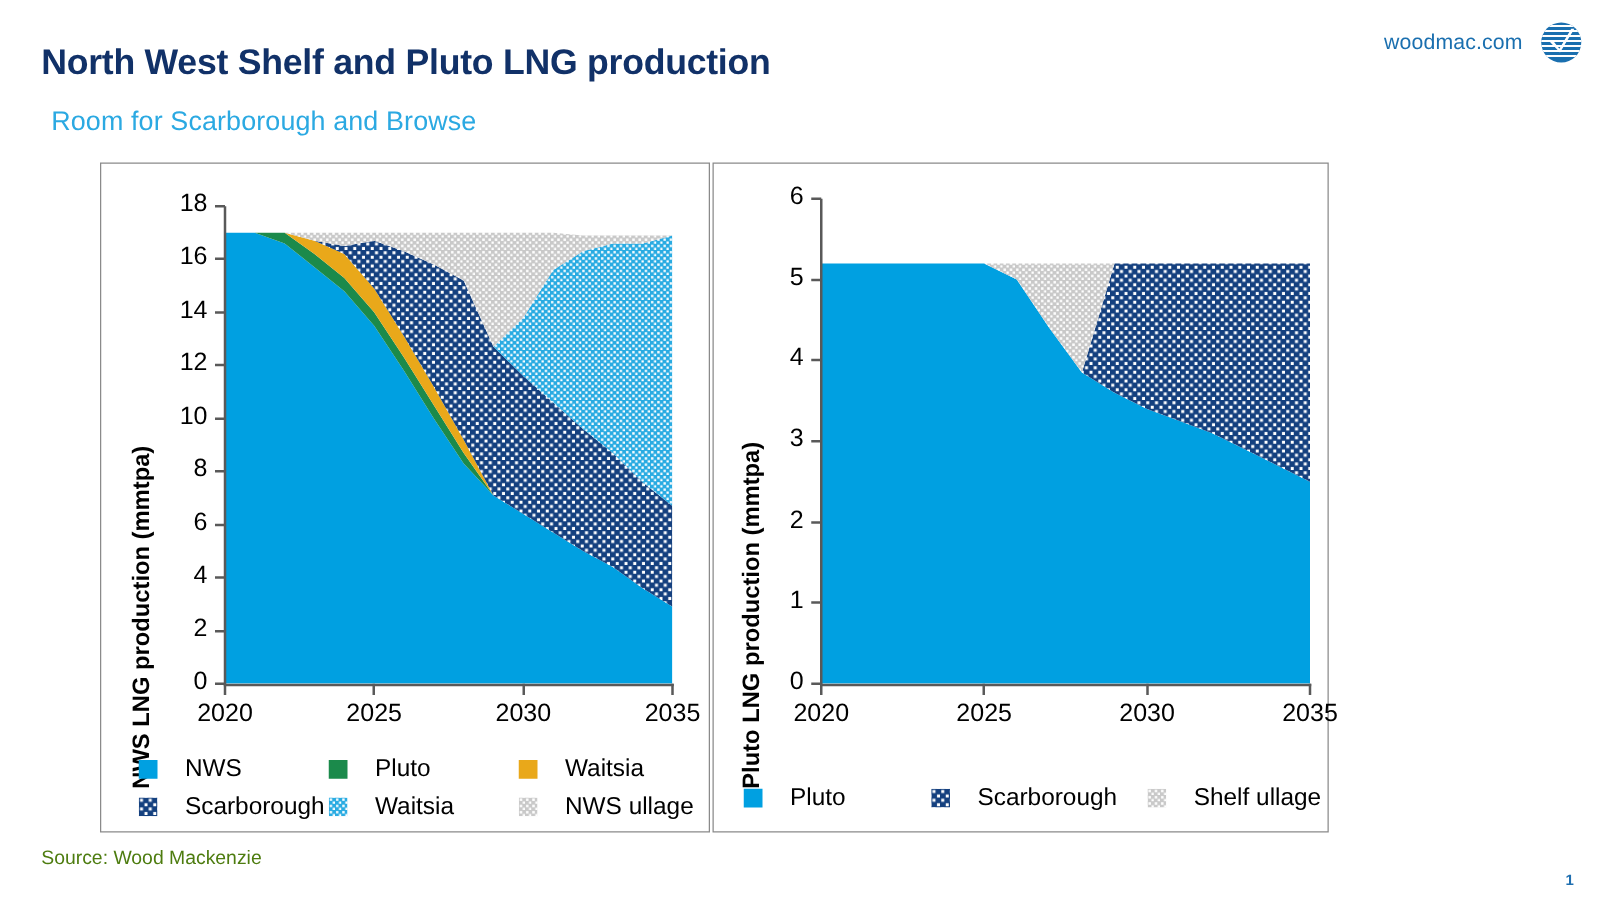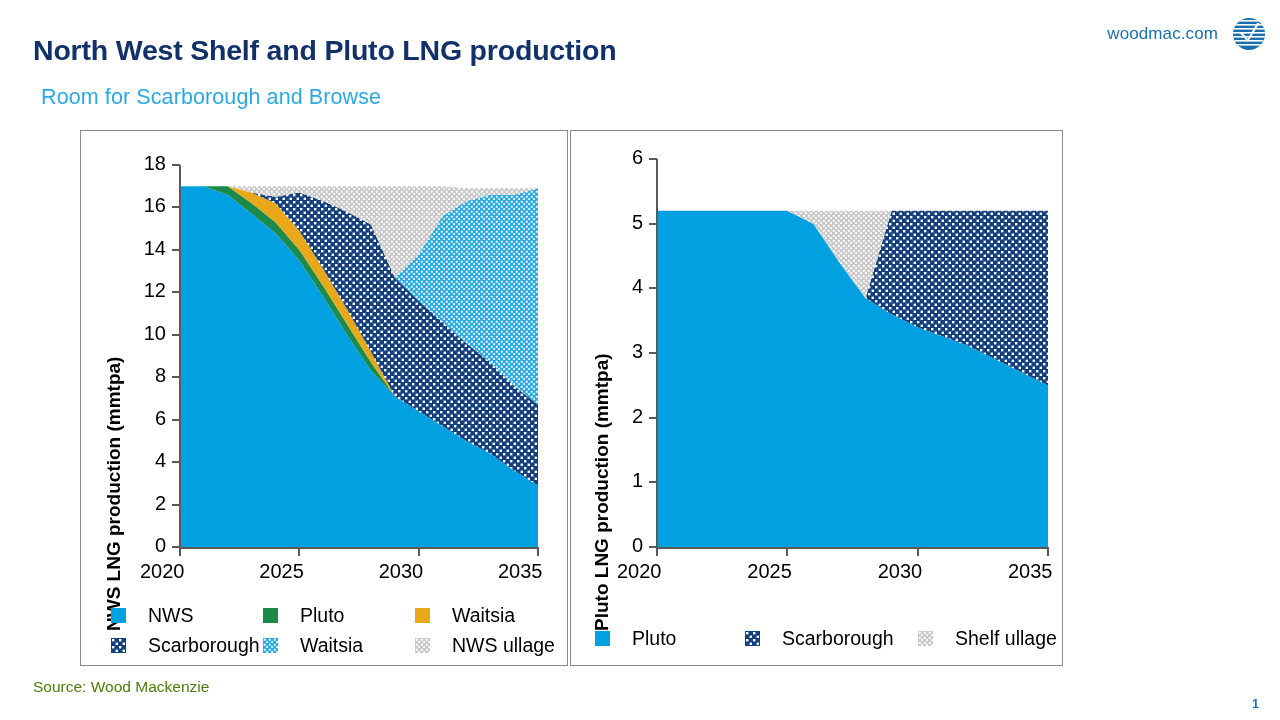--- a/index.html
+++ b/index.html
@@ -32,21 +32,21 @@
   .axis-title{
     position:absolute;font-weight:bold;color:#000;
     transform-origin:0 0;white-space:nowrap;
   }
   .plot{position:absolute;overflow:hidden;background:#fff;}
   .plot svg{display:block;}
 
   .axis-line{position:absolute;background:#595959;}
   .tick{position:absolute;background:#595959;}
   .ytlabel{position:absolute;font-size:20px;color:#000;text-align:right;white-space:nowrap;}
-  .xtlabel{position:absolute;font-size:20px;color:#000;white-space:nowrap;}
+  .xtlabel{position:absolute;font-size:20px;color:#000;text-align:center;white-space:nowrap;}
 
   
   .legend{position:absolute;display:grid;}
   .legend-item{display:flex;align-items:center;gap:22px;}
   .swatch{width:15px;height:15px;flex:0 0 auto;display:block;}
   .legend-label{font-size:19.5px;color:#000;white-space:nowrap;line-height:1;}
 
   #legend-left{left:30px;bottom:10px;width:448px;
     grid-template-columns:152px 152px 152px;row-gap:10px;}
   #legend-right{left:24px;bottom:17px;width:452px;

